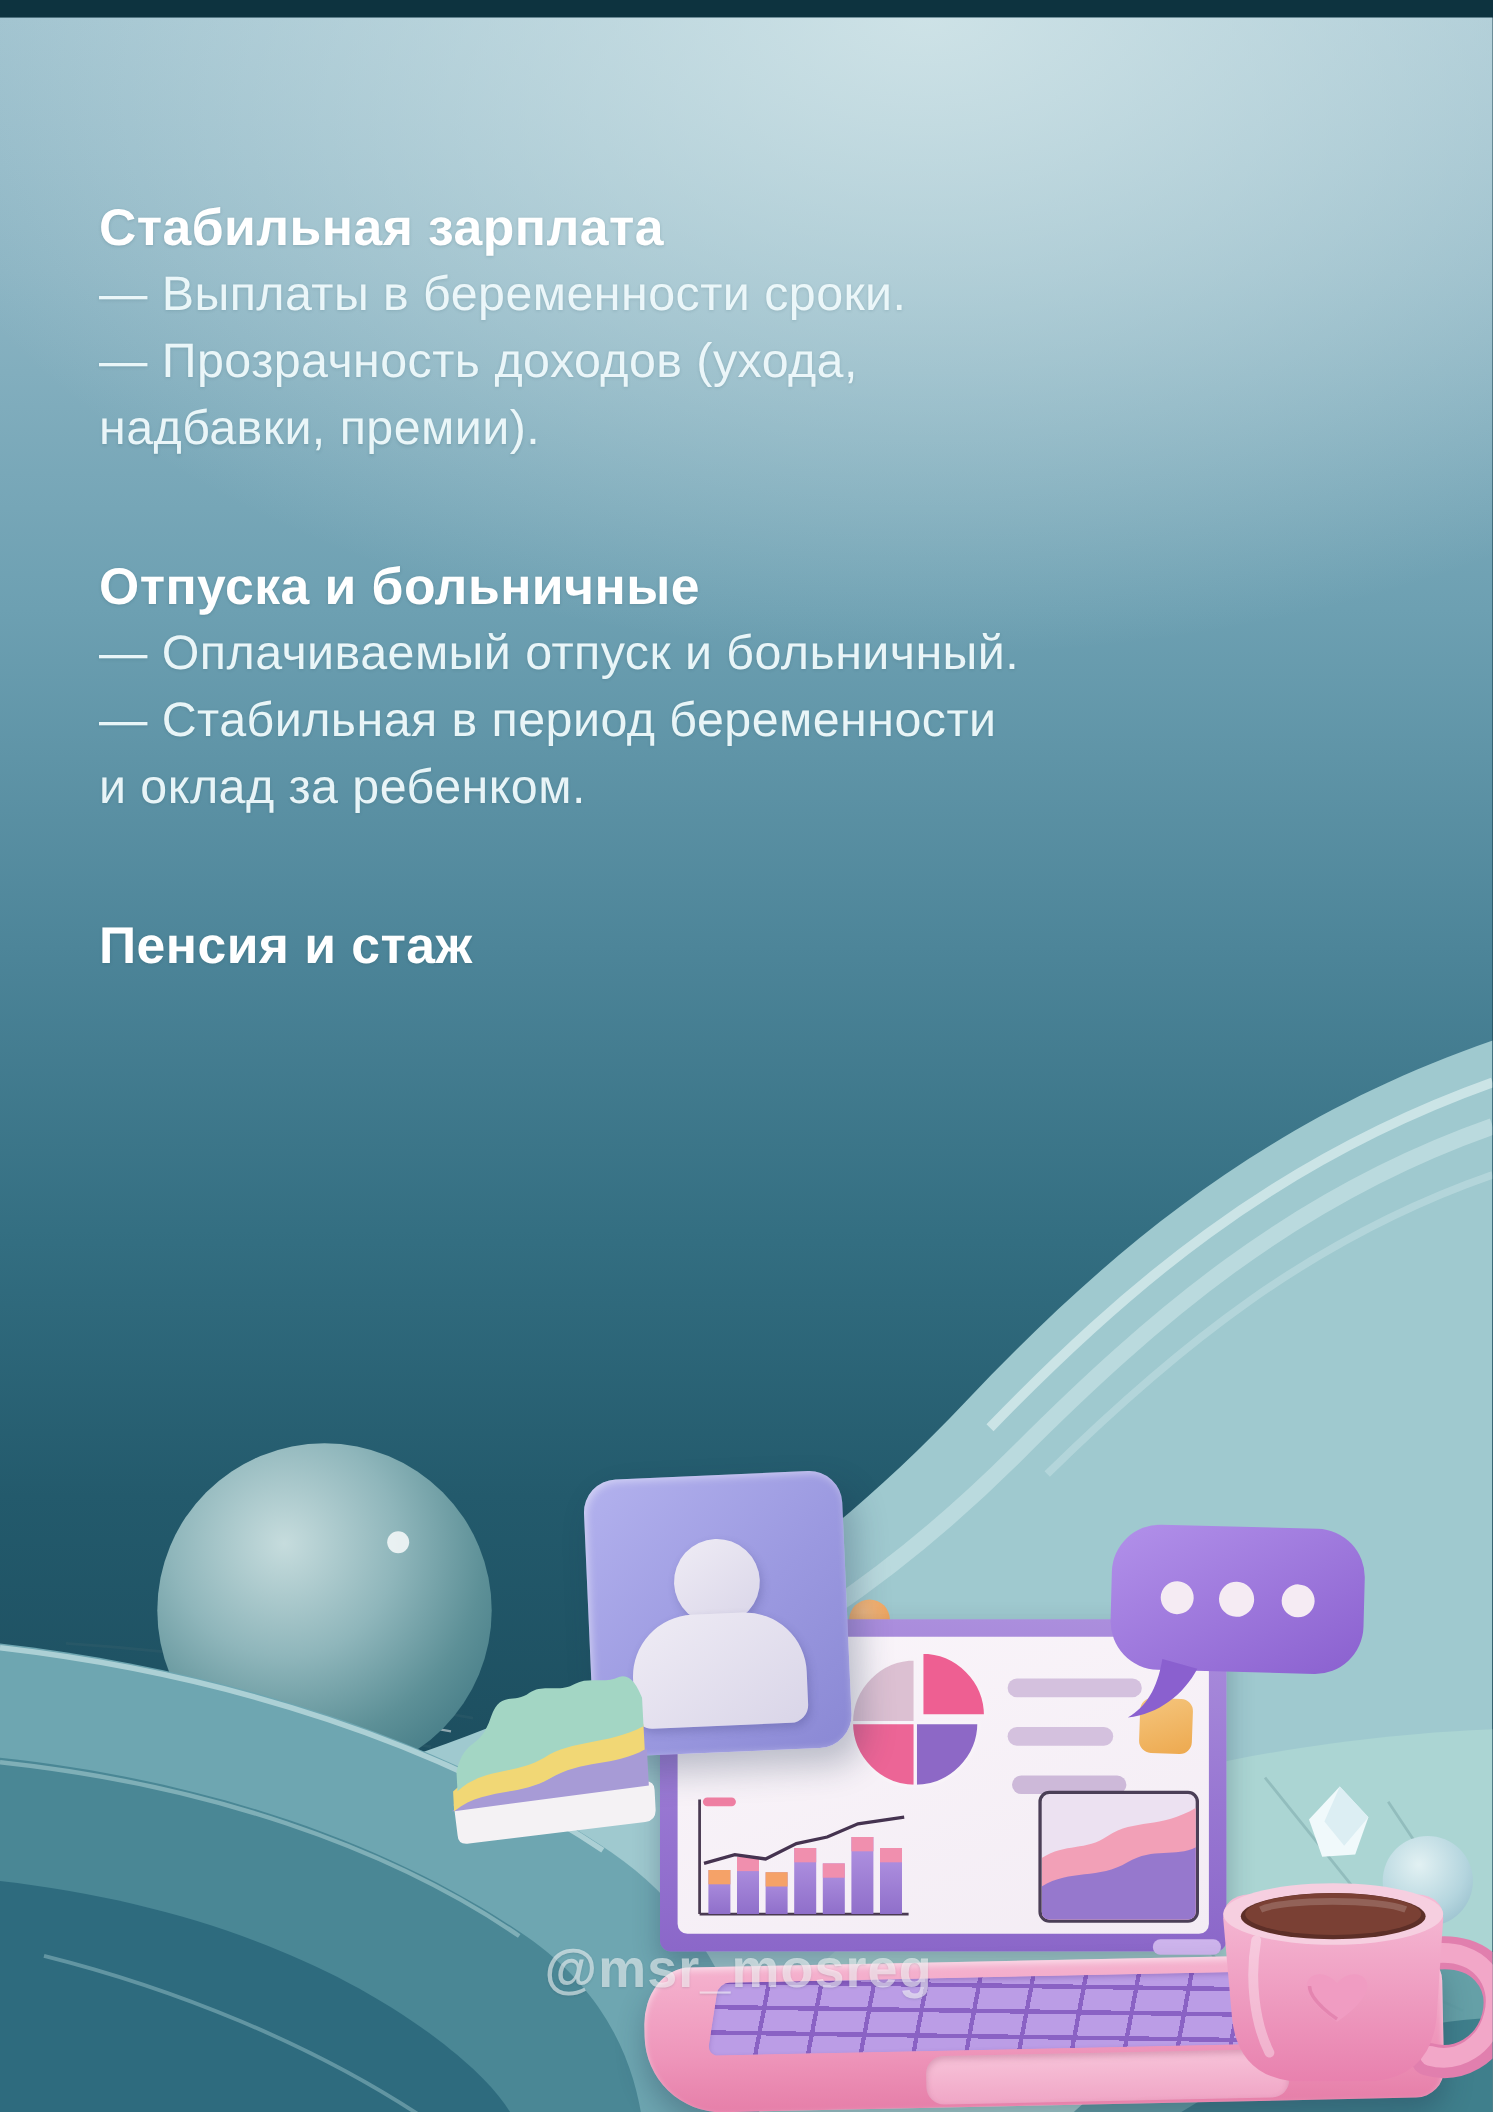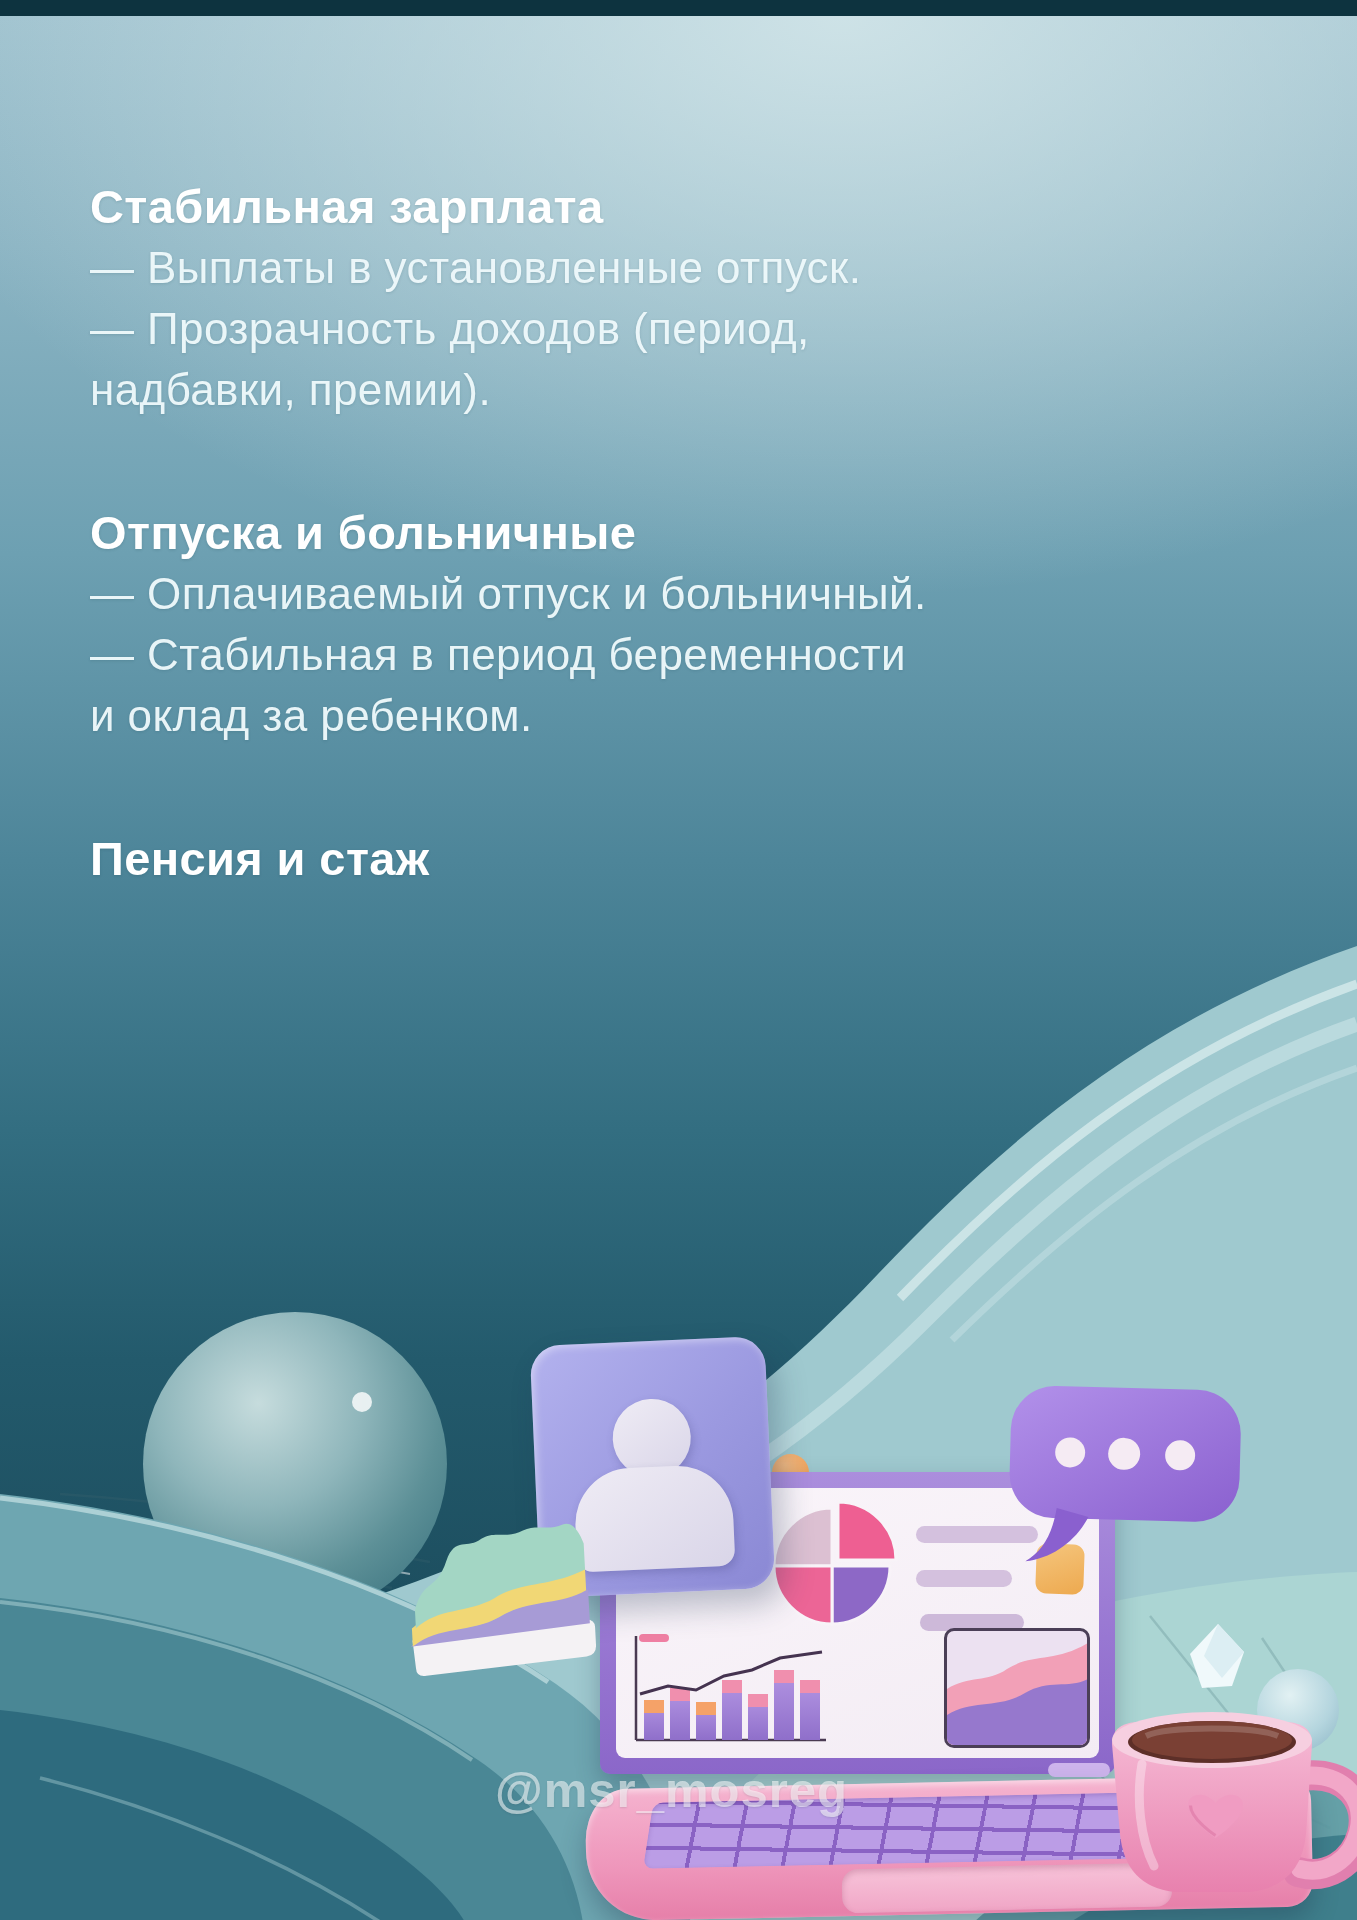--- a/index.html
+++ b/index.html
@@ -162,22 +162,22 @@
     <path d="M0,1694 C158,1712 298,1762 398,1838 C440,1870 462,1896 472,1920 L0,1920 Z" fill="#2e6b7e"></path>
     <path d="M40,1762 C160,1792 282,1842 380,1906" stroke="rgba(196,228,230,.35)" stroke-width="3.5" fill="none"></path>
 
     <path d="M960,1920 C1040,1836 1170,1780 1357,1764 L1357,1920 Z" fill="#5d9aa2" opacity=".9"></path>
     <path d="M1050,1920 C1130,1862 1240,1826 1357,1818 L1357,1920 Z" fill="#3f7f8c"></path>
   </svg>
 
   <div class="text-block">
     <div class="section">
       <h2>Стабильная зарплата</h2>
-      <div class="line">— Выплаты в установленные отпуск.</div>
-      <div class="line">— Прозрачность доходов (период,</div>
+      <div class="line">— Выплаты в беременности сроки.</div>
+      <div class="line">— Прозрачность доходов (ухода,</div>
       <div class="line">надбавки, премии).</div>
     </div>
     <div class="section">
       <h2>Отпуска и больничные</h2>
       <div class="line">— Оплачиваемый отпуск и больничный.</div>
       <div class="line">— Стабильная в период беременности</div>
       <div class="line">и оклад за ребенком.</div>
     </div>
     <div class="section">
       <h2>Пенсия и стаж</h2>

